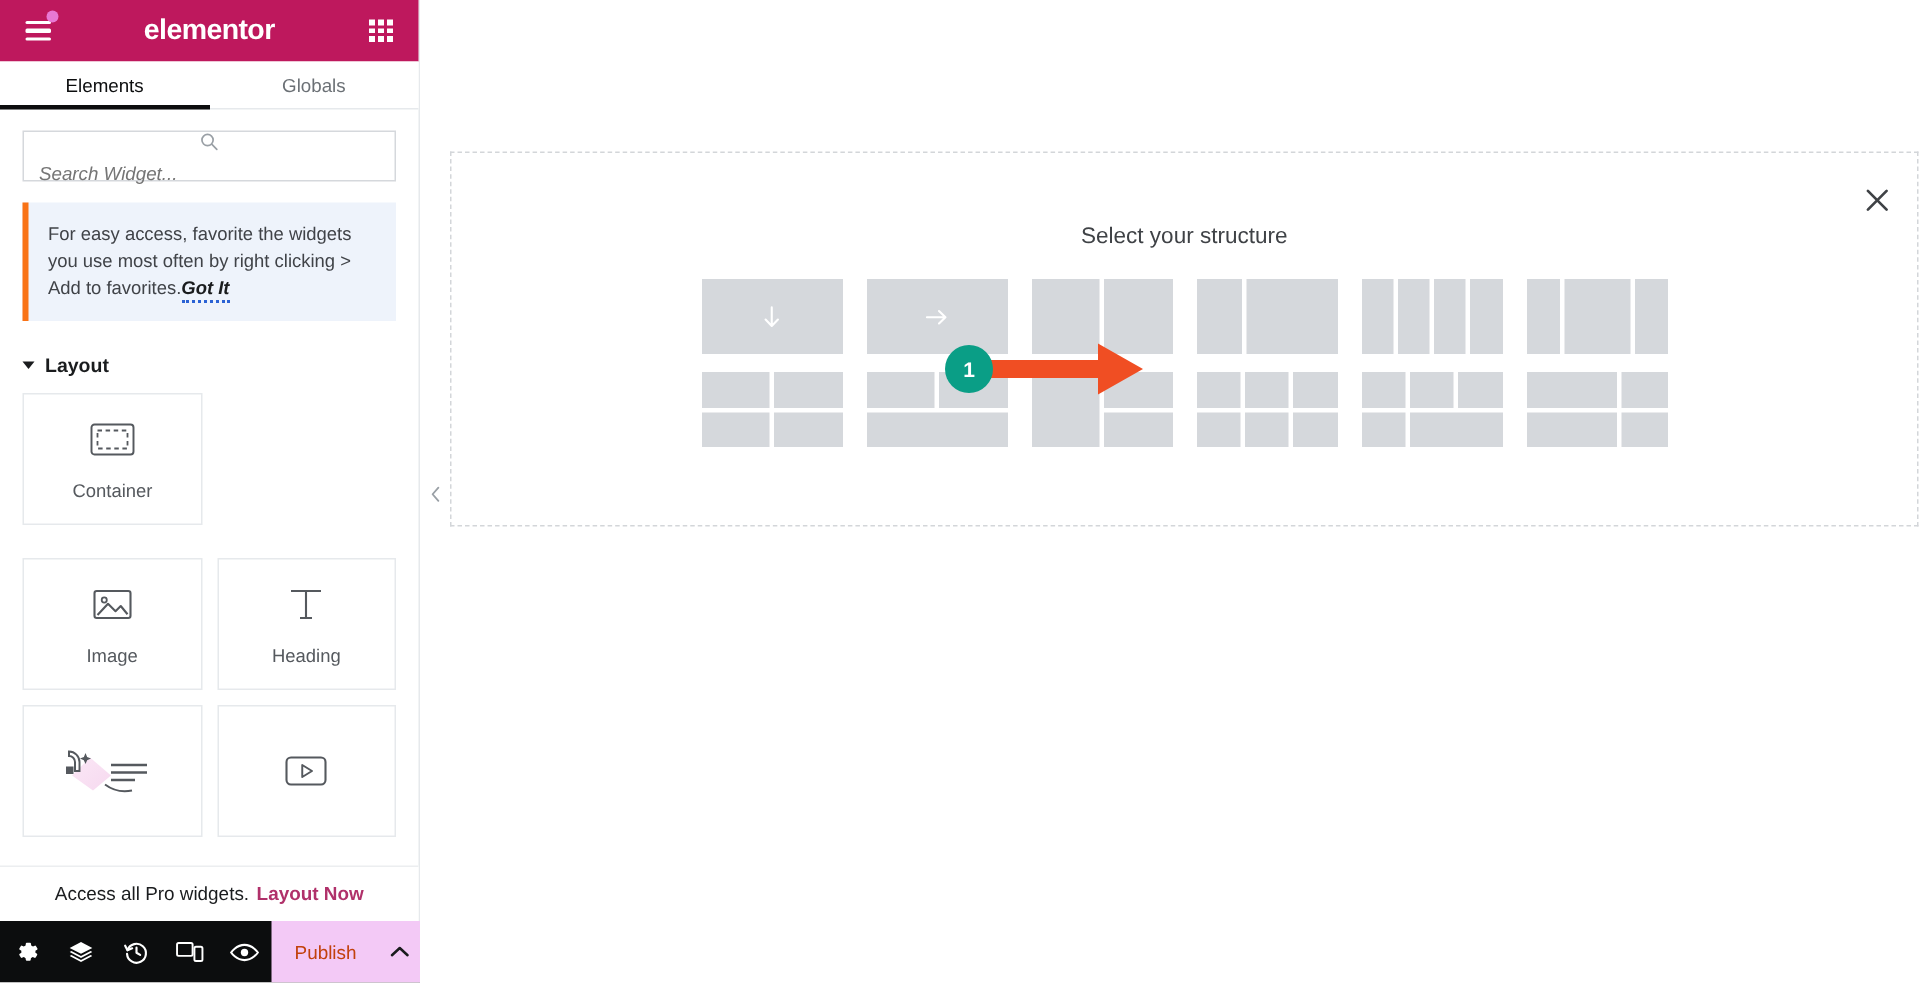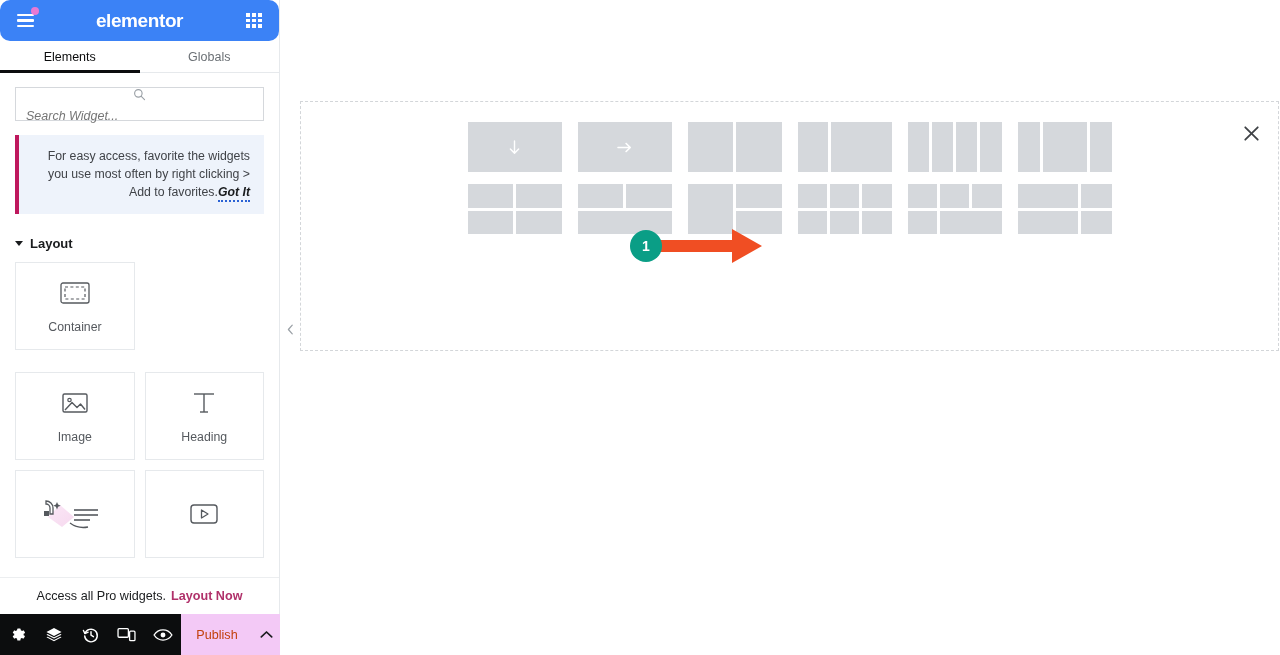--- a/index.html
+++ b/index.html
@@ -10,22 +10,22 @@
   }
   #app { position: relative; width: 1280px; height: 655px; display: flex; }
 
   
   #sidebar {
     width: 280px; height: 655px; background: #fff;
     border-right: 1px solid #e6e9ec;
     position: relative; display: flex; flex-direction: column;
   }
   #panel-header {
-    height: 41px; background: #3b82f6; display: flex; align-items: center;
-    justify-content: space-between; padding: 0 12px; flex: 0 0 41px; border-radius: 10px;
+    height: 41px; background: #be185d; display: flex; align-items: center;
+    justify-content: space-between; padding: 0 12px; flex: 0 0 41px;
   }
   .hdr-btn { position: relative; width: 26px; height: 26px; display: flex;
     align-items: center; justify-content: center; cursor: pointer; }
   .burger { width: 17px; height: 13px; display: flex; flex-direction: column;
     justify-content: space-between; }
   .burger span { display: block; height: 2.4px; background: #fff; border-radius: 1px; }
   .burger span:nth-child(1) { width: 17px; }
   .burger span:nth-child(2) { width: 17px; }
   .burger span:nth-child(3) { width: 17px; }
   .dot-notif { position: absolute; top: -1px; right: -1px; width: 8px; height: 8px;
@@ -49,22 +49,22 @@
   #panel-scroll { flex: 1; overflow: hidden; padding: 0; position: relative; }
 
   #search-wrap { padding: 14px 15px 10px; }
   #search-box { height: 34px; border: 1px solid #d5d8dc; background: #fff;
     display: flex; align-items: center; padding: 0 10px; gap: 8px; flex-direction: column; }
   .mag { width: 13px; height: 13px; flex: 0 0 13px; }
   #search-input { border: 0; outline: 0; font-size: 12.5px; font-style: italic;
     color: #9aa0a6; font-family: "Liberation Sans", sans-serif; width: 100%;
     background: transparent; }
 
-  #notice { margin: 4px 15px 0; background: #eef3fb; border-left: 4px solid #be185d;
-    padding: 12px 14px 13px 13px; text-align: right; }
+  #notice { margin: 4px 15px 0; background: #eef3fb; border-left: 4px solid #f97316;
+    padding: 12px 14px 13px 13px; }
   #notice p { font-size: 12.3px; line-height: 18px; color: #404348; }
   #notice-cta { font-weight: 700; font-style: italic; color: #1a1c1e;
     border-bottom: 2px dotted #2b62d4; cursor: pointer; padding-bottom: 1px; }
 
   .sect { margin-top: 22px; }
   .sect-head { display: flex; align-items: center; gap: 7px; padding: 0 15px 11px; }
   .caret { width: 0; height: 0; border-left: 4.5px solid transparent;
     border-right: 4.5px solid transparent; border-top: 5.5px solid #1a1c1e; }
   .sect-title { font-size: 13px; font-weight: 700; color: #1a1c1e; }
 
@@ -304,20 +304,21 @@
       </svg>
     </div>
 
     <div id="structure-panel">
       <div id="close-btn">
         <svg width="17" height="17" viewBox="0 0 18 18" stroke="#3f4246" stroke-width="1.9" stroke-linecap="round">
           <line x1="2.4" y1="2.4" x2="15.6" y2="15.6"></line>
           <line x1="15.6" y1="2.4" x2="2.4" y2="15.6"></line>
         </svg>
       </div>
+      <div id="structure-title">Select your structure</div>
       <div id="rows">
           <div class="srow">
             <div class="preset" style="grid-template-columns: 1fr; grid-template-rows: 1fr;">
               <div class="cell arrow" style="background: rgb(213, 216, 220);">
                 <svg width="15" height="15" viewBox="0 0 16 16" fill="none" stroke="#ffffff" stroke-width="1.5" stroke-linecap="round" stroke-linejoin="round">
                   <path d="M8 1 L8 14 M3.6 9.6 L8 14.2 L12.4 9.6"></path>
                 </svg>
               </div>
             </div>
             <div class="preset" style="grid-template-columns: 1fr; grid-template-rows: 1fr;">

